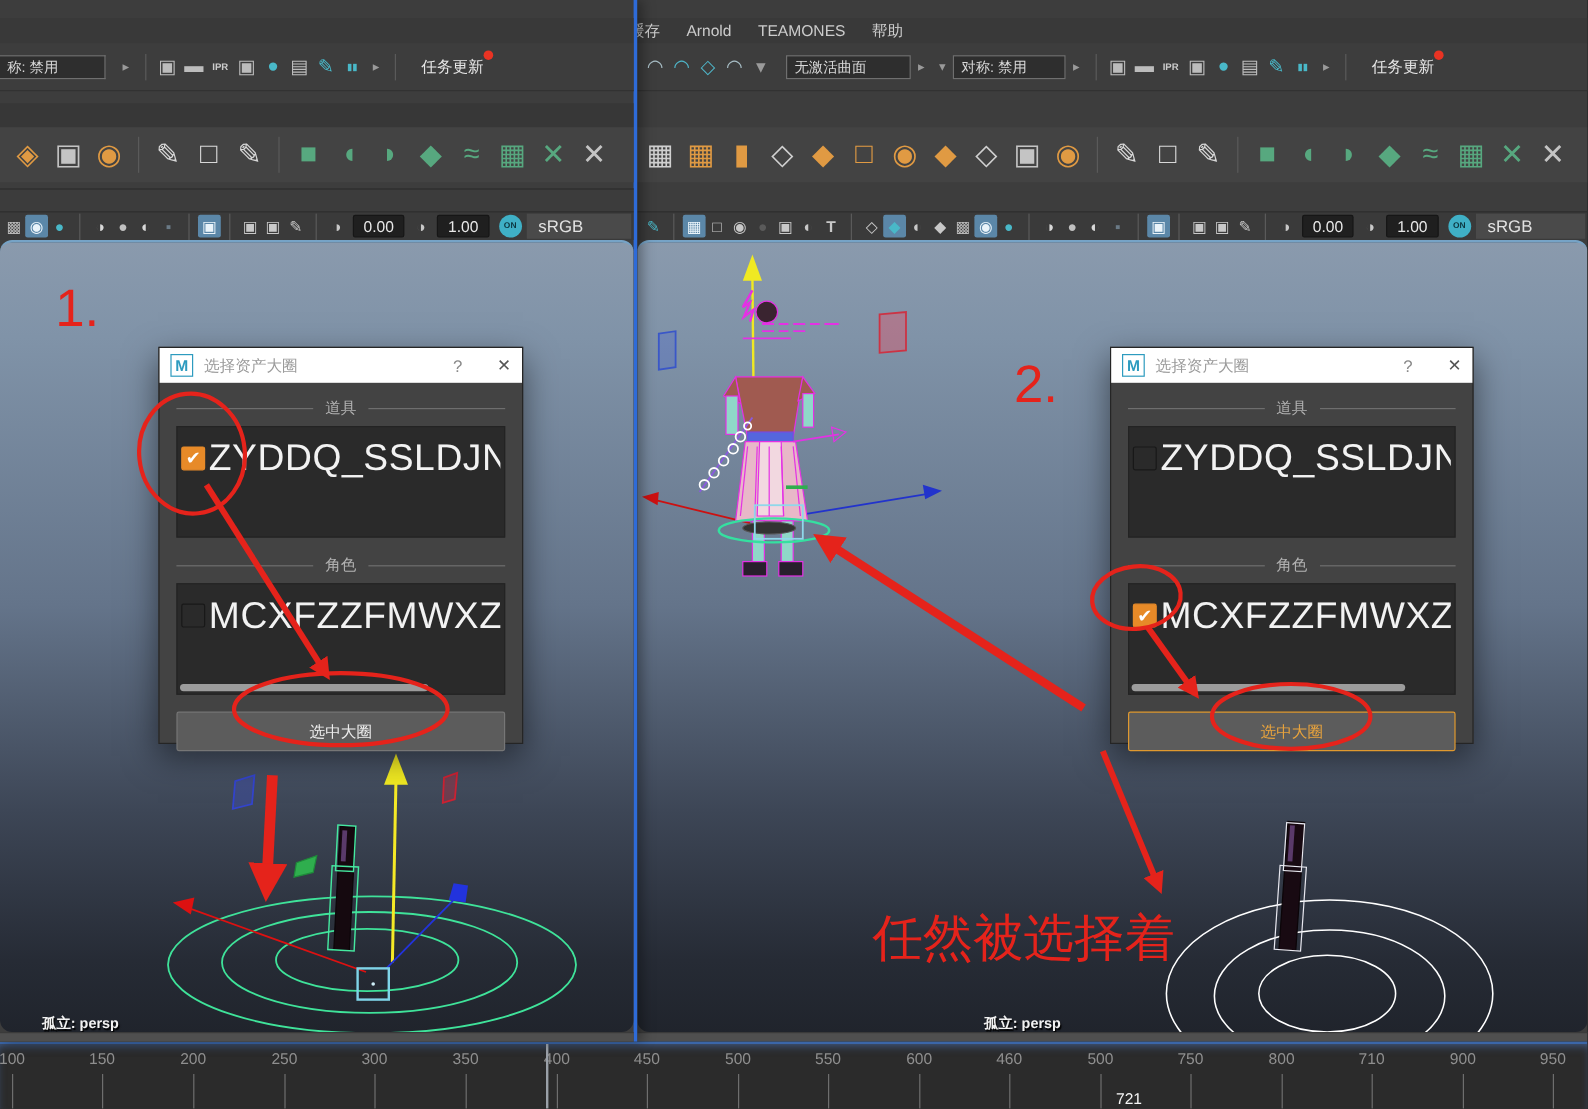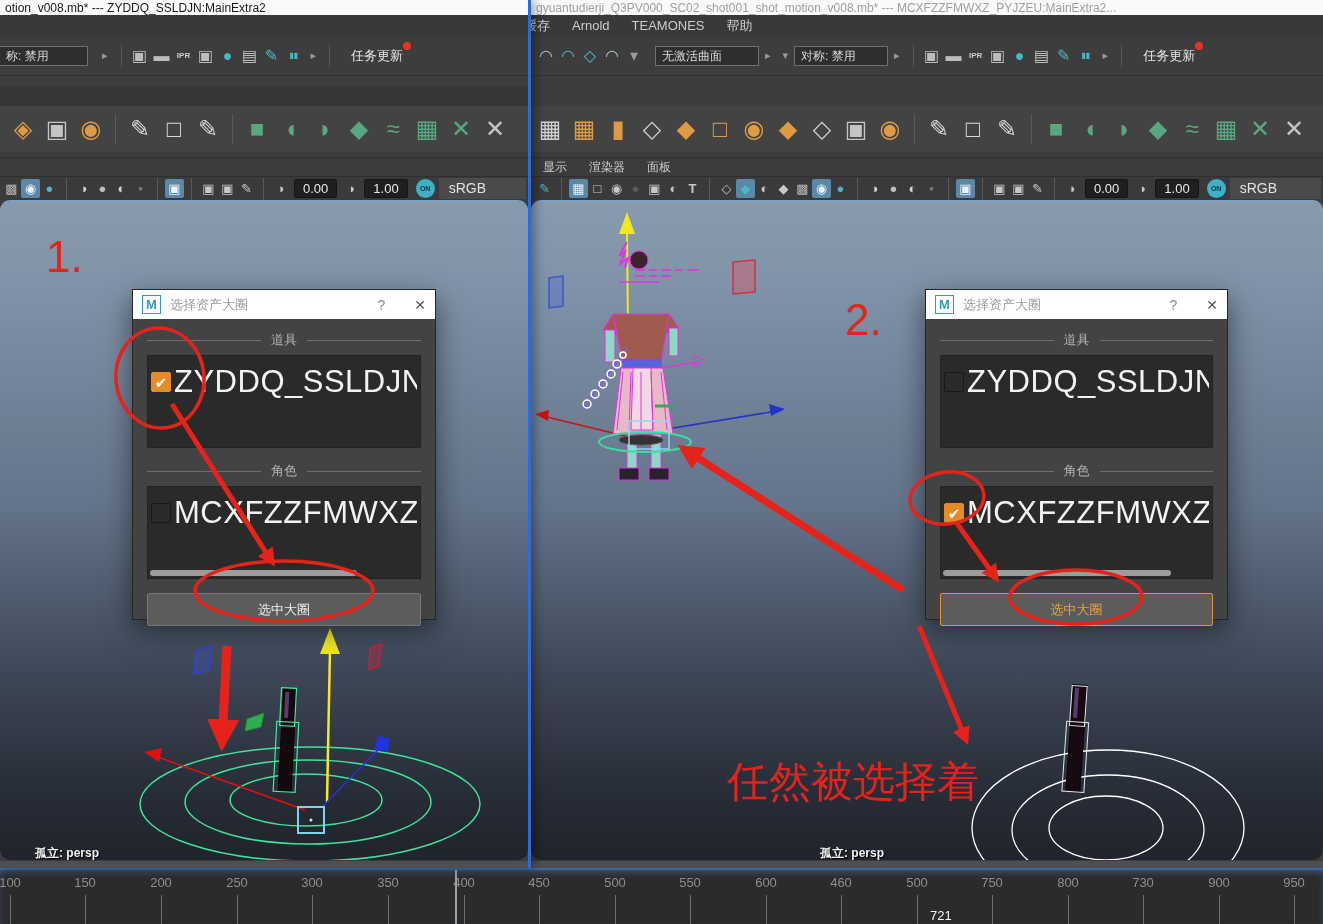--- a/index.html
+++ b/index.html
@@ -65,23 +65,20 @@
   .annot{pointer-events:none;}
   svg text{font-family:"Liberation Sans","DejaVu Sans",sans-serif;}
   svg text.serif{font-family:"Liberation Serif","DejaVu Serif",serif;}
 </style>
 </head>
 <body>
 
 <div class="screen">
 
   <div class="abs" style="left:0;top:0;width:1323px;height:924px;">
-    <div class="titlebar abs" style="left:0;top:0;width:1323px;">
-      <span class="abs" style="left:536px;color:#9f9f9f;">gyuantudierji_Q3PV000_SC02_shot001_shot_motion_v008.mb*   ---   MCXFZZFMWXZ_PYJZEU:MainExtra2...</span>
-    </div>
     <div class="menubar abs" style="left:0;top:15px;width:1323px;padding-left:524px;">
       <span>缓存</span>
       <span>Arnold</span>
       <span>TEAMONES</span>
       <span>帮助</span>
     </div>
     <div class="toolbar abs" style="left:0;top:36px;width:1323px;padding-left:535px;">
       <span style="display:inline-flex;">
           <span class="icon" style="color: rgb(168, 190, 198);">◠</span>
           <span class="icon" style="color: rgb(79, 182, 201);">◠</span>
@@ -131,25 +128,20 @@
         <span class="tsep"></span>
         <span class="icon" style="color: rgb(87, 168, 127);">■</span>
         <span class="icon" style="color: rgb(87, 168, 127);">◖</span>
         <span class="icon" style="color: rgb(87, 168, 127);">◗</span>
         <span class="icon" style="color: rgb(87, 168, 127);">◆</span>
         <span class="icon" style="color: rgb(87, 168, 127);">≈</span>
         <span class="icon" style="color: rgb(87, 168, 127);">▦</span>
         <span class="icon" style="color: rgb(87, 168, 127);">✕</span>
         <span class="icon" style="color: rgb(196, 196, 196);">✕</span>
       </div>
-    <div class="panelmenu abs" style="left:531px;top:157px;width:792px;">
-      <span>显示</span>
-      <span>渲染器</span>
-      <span>面板</span>
-    </div>
     <div class="vptoolbar abs" style="left:531px;top:176px;width:792px;padding-left:4px;">
       <span style="display:inline-flex;align-items:center;">
           <span class="icon" style="color: rgb(73, 184, 200);">✎</span>
           <span class="tsep"></span>
           <span class="icon hl" style="color: rgb(234, 244, 250);">▦</span>
           <span class="icon" style="color: rgb(200, 200, 200);">□</span>
           <span class="icon" style="color: rgb(200, 200, 200);">◉</span>
           <span class="icon" style="color: rgb(90, 90, 90);">●</span>
           <span class="icon" style="color: rgb(200, 200, 200);">▣</span>
           <span class="icon" style="color: rgb(200, 200, 200);">◐</span>
@@ -286,35 +278,32 @@
         <span class="ticklabel" style="left: 766px;">600</span>
         <span class="tickline" style="left: 766px;"></span>
         <span class="ticklabel" style="left: 841px;">460</span>
         <span class="tickline" style="left: 841px;"></span>
         <span class="ticklabel" style="left: 917px;">500</span>
         <span class="tickline" style="left: 917px;"></span>
         <span class="ticklabel" style="left: 992px;">750</span>
         <span class="tickline" style="left: 992px;"></span>
         <span class="ticklabel" style="left: 1068px;">800</span>
         <span class="tickline" style="left: 1068px;"></span>
-        <span class="ticklabel" style="left: 1143px;">730</span>
+        <span class="ticklabel" style="left: 1143px;">710</span>
         <span class="tickline" style="left: 1143px;"></span>
         <span class="ticklabel" style="left: 1219px;">900</span>
         <span class="tickline" style="left: 1219px;"></span>
         <span class="ticklabel" style="left: 1294px;">950</span>
         <span class="tickline" style="left: 1294px;"></span>
         <span class="rangemark" style="left: 455px;"></span>
         <span class="curframe" style="left: 930px; top: 38px;">721</span>
       </div>
   </div>
 
   <div class="abs" style="left:0;top:0;width:531px;height:868px;background:#3d3d3d;border-right:3px solid #2e6bd8;box-shadow:4px 0 10px rgba(0,0,0,.35);">
-    <div class="titlebar abs" style="left:0;top:0;width:528px;color:#1a1a1a;">
-      <span>otion_v008.mb*   ---   ZYDDQ_SSLDJN:MainExtra2</span>
-    </div>
     <div class="menubar abs" style="left:0;top:15px;width:528px;"></div>
     <div class="toolbar abs" style="left:0;top:36px;width:528px;">
       <span class="field" style="width:88px;border-left:none;">称: 禁用</span>
       <span class="flowarrow" style="margin-left:14px;">▸</span>
       <span class="tsep"></span>
       <span style="display:inline-flex;">
           <span class="icon" style="color: rgb(188, 188, 188);">▣</span>
           <span class="icon" style="color: rgb(188, 188, 188);">▬</span>
           <span class="icon small" style="color: rgb(204, 204, 204);">IPR</span>
           <span class="icon" style="color: rgb(188, 188, 188);">▣</span>

